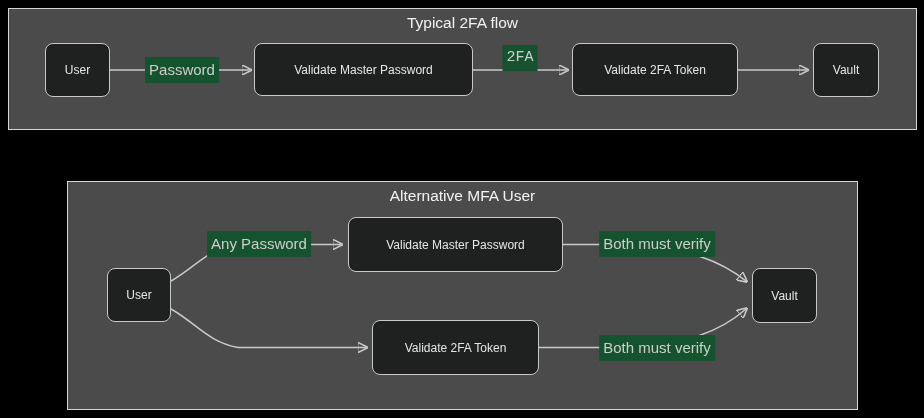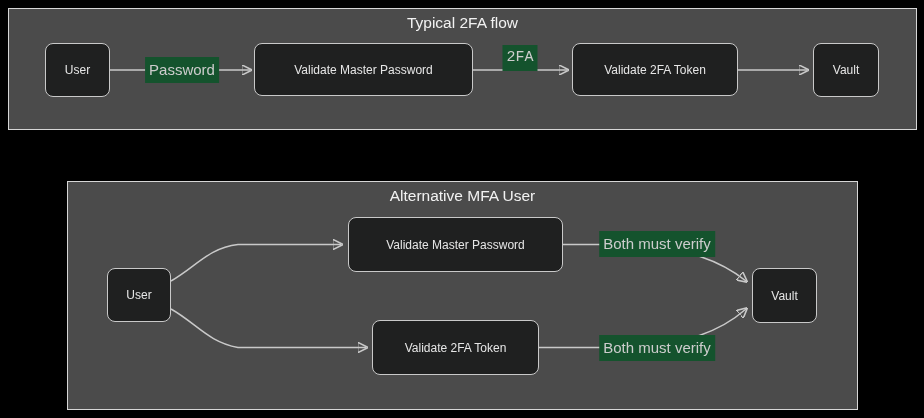--- a/index.html
+++ b/index.html
@@ -112,20 +112,21 @@
     <path d="M738,70 H807" marker-end="url(#arrow)"></path>
 
     <path d="M171,281 C196,267 208,248 238,244.5 L341,244.5" marker-end="url(#arrow)"></path>
     <path d="M171,309 C196,323 208,342 238,347.5 L366,347.5" marker-end="url(#arrow)"></path>
     <path d="M563,244.5 L625,244.5 C688,247 722,262 746,281" marker-end="url(#arrow)"></path>
     <path d="M539,347.5 L625,347.5 C688,345 722,330 746,309" marker-end="url(#arrow)"></path>
   </svg>
 
   <div class="edge-label l-password">Password</div>
   <div class="edge-label l-2fa">2FA</div>
+  <div class="edge-label l-anypw">Any Password</div>
   <div class="edge-label l-both1">Both must verify</div>
   <div class="edge-label l-both2">Both must verify</div>
 
   <div class="node n-f1-user">User</div>
   <div class="node n-f1-vmp">Validate Master Password</div>
   <div class="node n-f1-v2t">Validate 2FA Token</div>
   <div class="node n-f1-vault">Vault</div>
 
   <div class="node n-f2-user">User</div>
   <div class="node n-f2-vmp">Validate Master Password</div>

